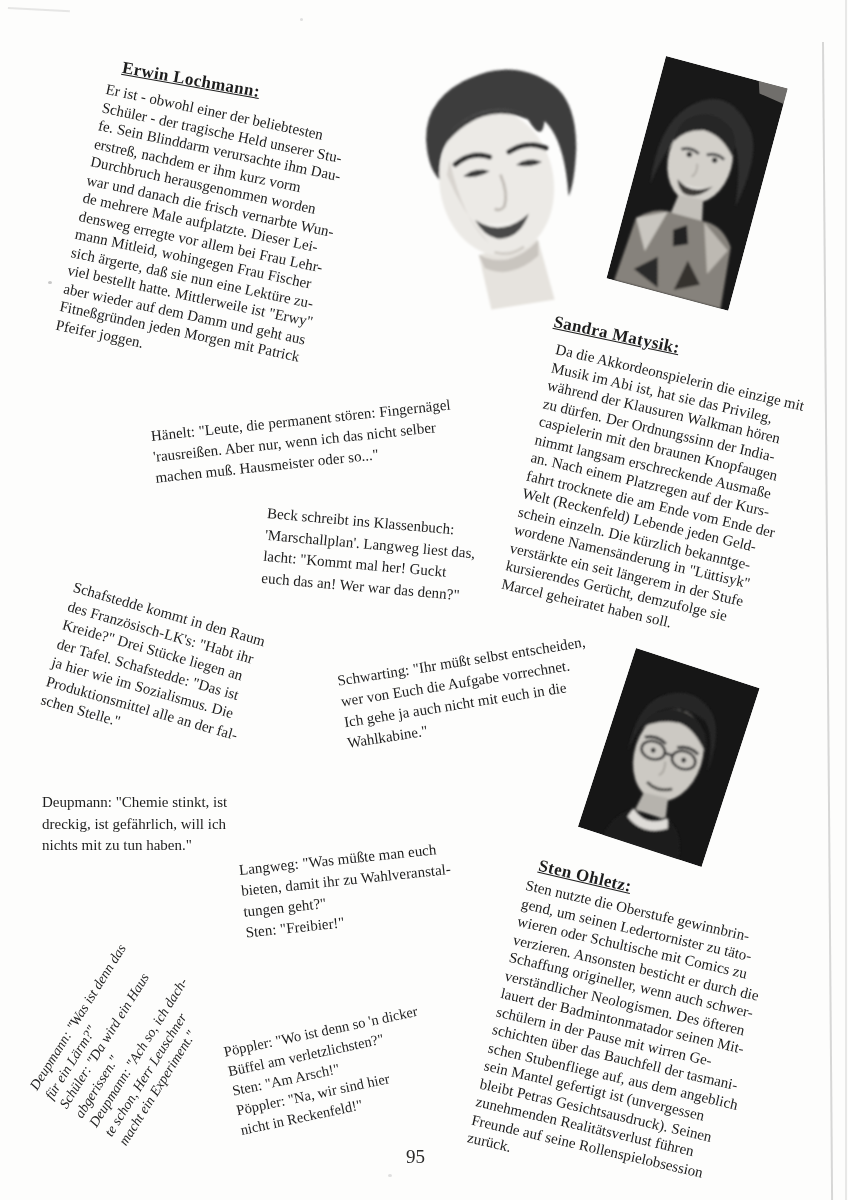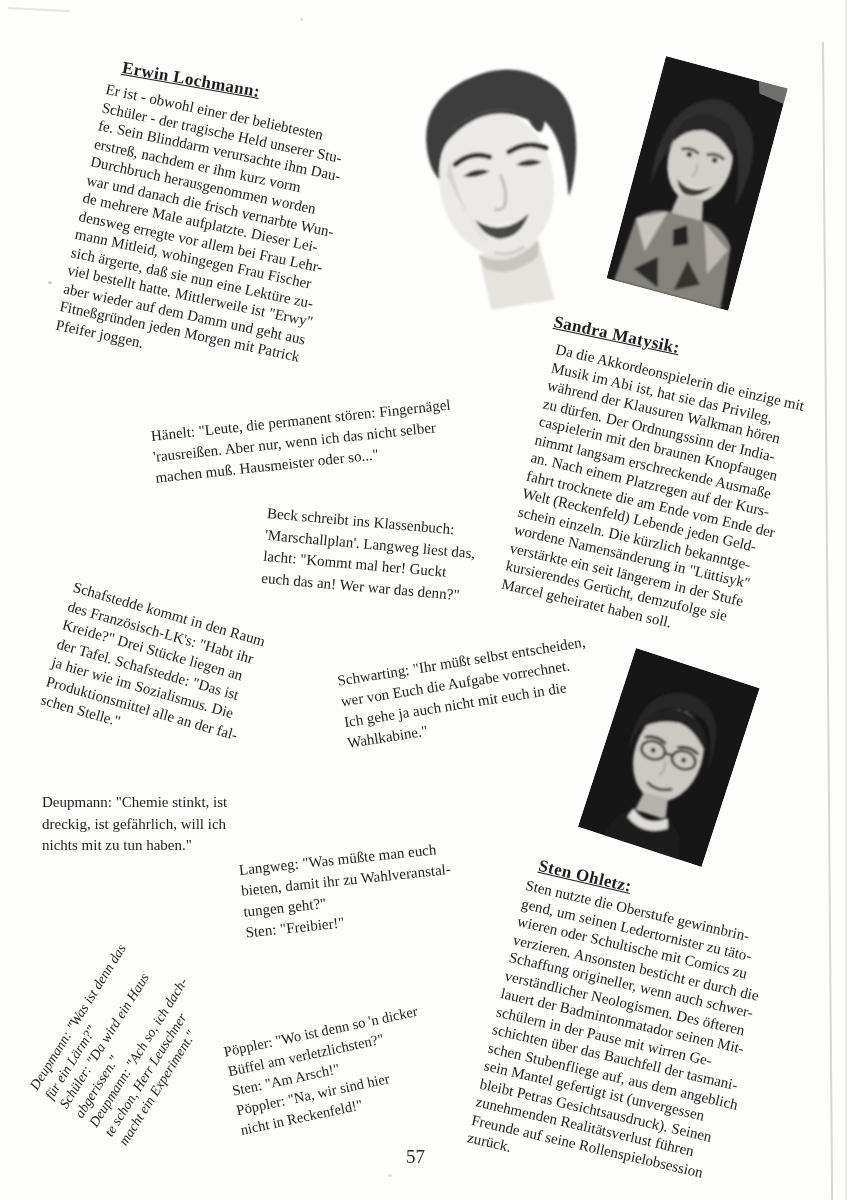--- a/index.html
+++ b/index.html
@@ -222,15 +222,15 @@
 lauert der Badmintonmatador seinen Mit-
 schülern in der Pause mit wirren Ge-
 schichten über das Bauchfell der tasmani-
 schen Stubenfliege auf, aus dem angeblich
 sein Mantel gefertigt ist (unvergessen
 bleibt Petras Gesichtsausdruck). Seinen
 zunehmenden Realitätsverlust führen
 Freunde auf seine Rollenspielobsession
 zurück.</div>
 
-  <div class="abs pagenum" style="left:406px;top:1146px;">57</div>
+  <div class="abs pagenum" style="left:406px;top:1146px;">95</div>
 
 </div>
 
 </body></html>

